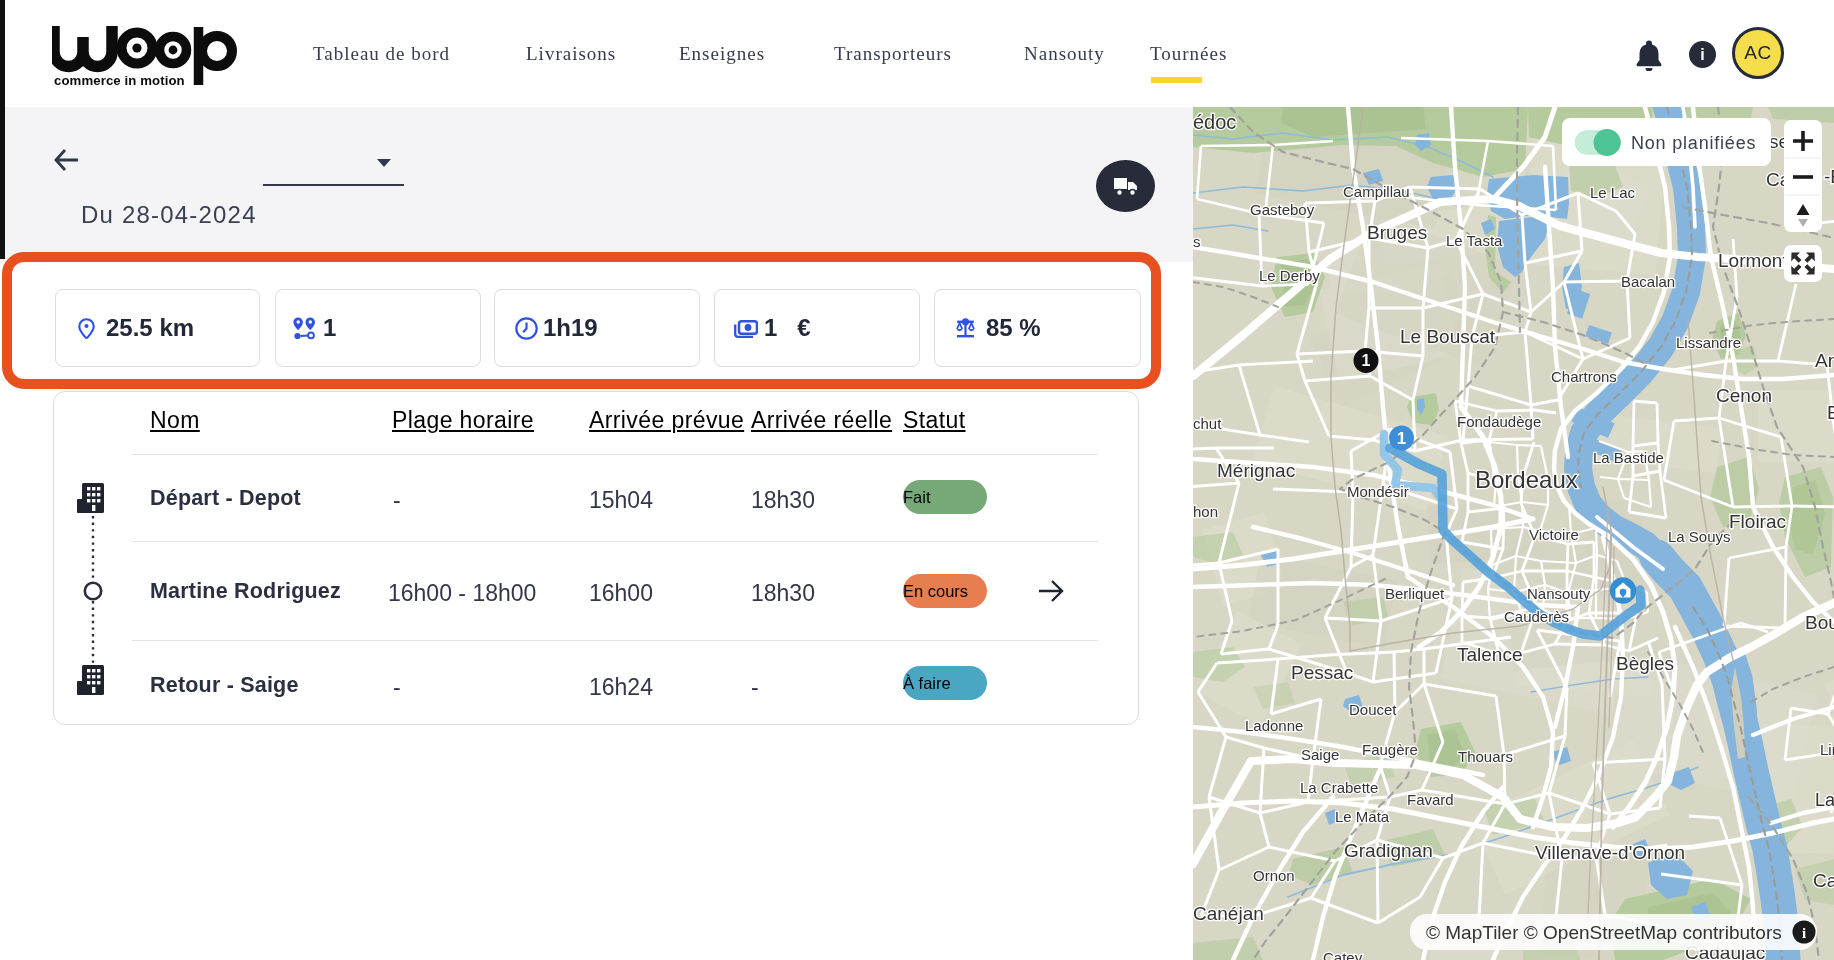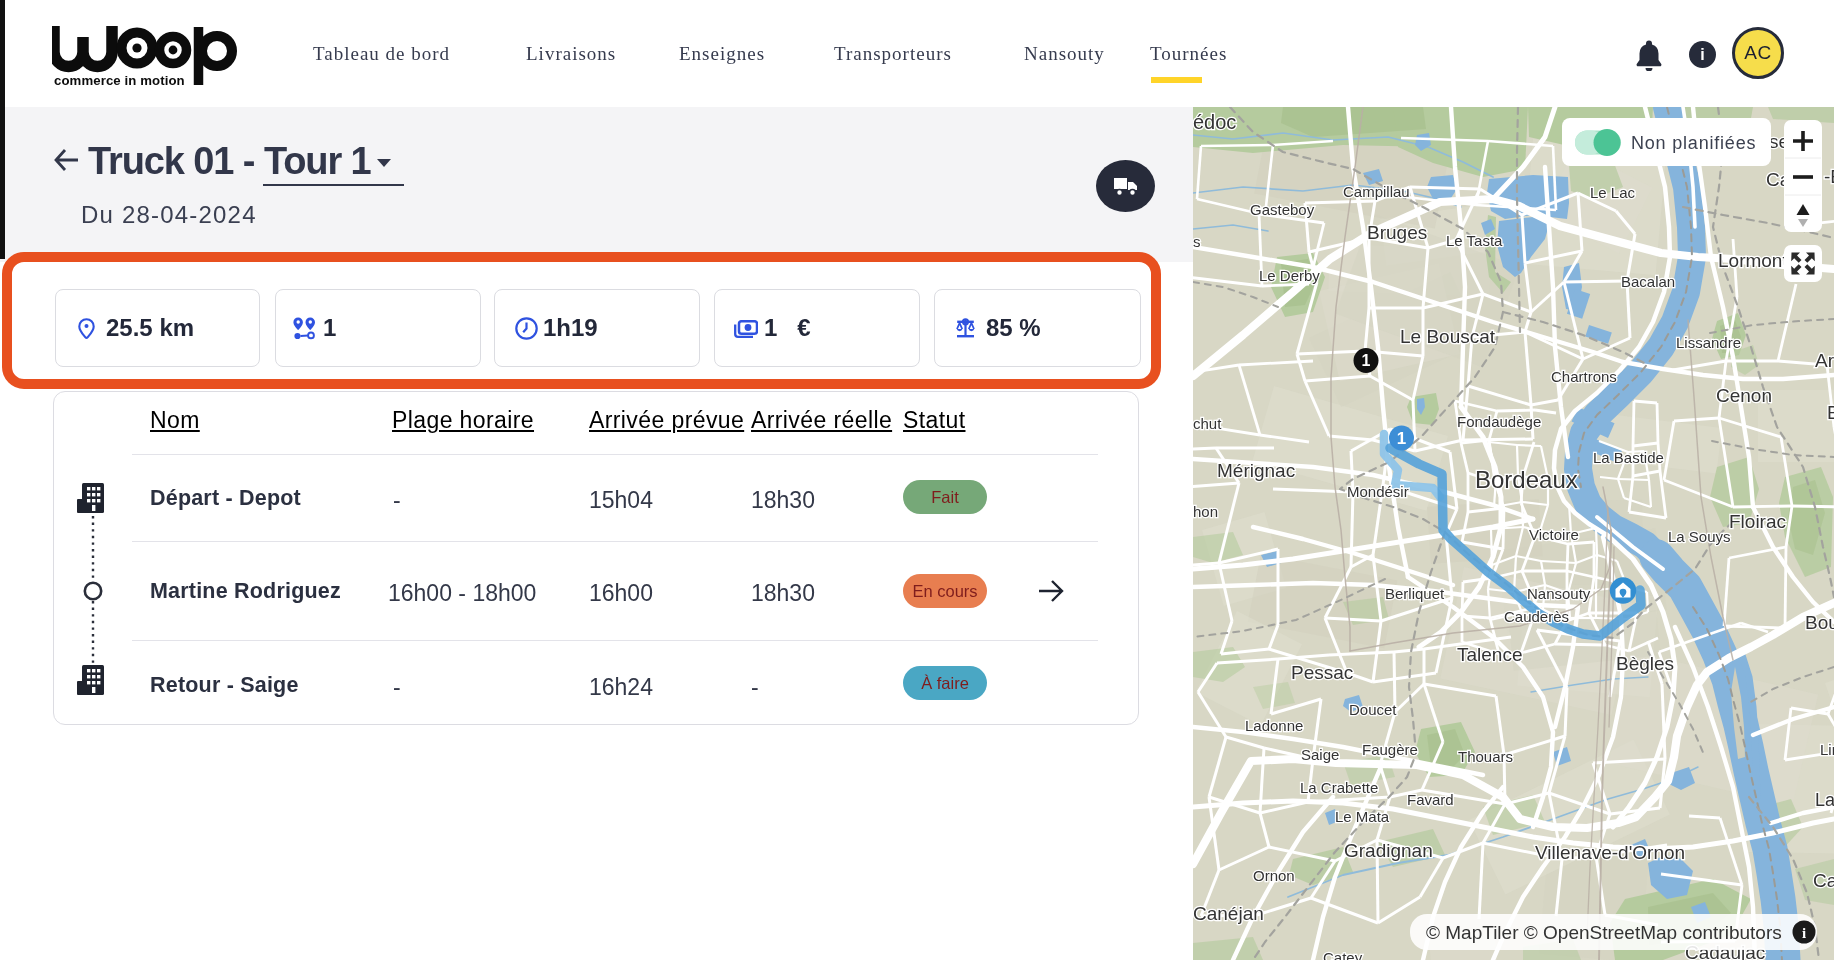--- a/index.html
+++ b/index.html
@@ -27,21 +27,21 @@
 .card { position:absolute; top:289px; height:78px; background:#fff; border:1px solid #dbdce1; border-radius:8px; }
 .cardtxt { position:absolute; top:314px; font-size:24px; font-weight:700; color:#232839; white-space:nowrap; z-index:5; }
 .cardicon { position:absolute; z-index:5; }
 #annot { position:absolute; left:2px; top:252px; width:1159px; height:137px; border:10px solid #e8501f; border-radius:22px; z-index:20; }
 
 #tcard { position:absolute; left:53px; top:391px; width:1086px; height:334px; background:#fff; border:1px solid #dcdce2; border-radius:12px; }
 .th { position:absolute; top:407px; font-size:23px; color:#000000; letter-spacing:0.4px;text-decoration:underline; }
 .sep { position:absolute; left:132px; width:966px; height:1px; background:#e3e3e9; }
 .nm { position:absolute; font-size:21.5px; font-weight:700; color:#2b3040; letter-spacing:0.2px; }
 .tm { position:absolute; font-size:23px; color:#333848; }
-.pill { position:absolute; left:903px; width:84px; height:34px; border-radius:17px; font-size:16.5px; color:#7f1d1d; text-align:center; line-height:34px; }
+.pill { position:absolute; left:903px; width:84px; height:34px; border-radius:17px; font-size:16.5px; color:#000000; text-align:left; line-height:34px; }
 </style>
 </head>
 <body>
 <div id="page">
   <div id="nav"></div>
   <div id="blackstrip"></div>
 
   <svg class="abs" style="left:52px;top:24px" width="186" height="63" viewBox="0 0 186 63">
     <path d="M2 2 L2 28 a 14.5 14.5 0 0 0 29 0 L31 13 L31 28 a 14.5 14.5 0 0 0 29 0 L60 2" fill="none" stroke="#0c0c0c" stroke-width="11.5"></path>
     <circle cx="85" cy="24" r="15.5" fill="none" stroke="#0c0c0c" stroke-width="10"></circle>
@@ -64,21 +64,20 @@
     <path d="M14 1.5 a3 3 0 0 1 3 3 v1 a9.5 9.5 0 0 1 6.5 9 v6.5 l2.6 3.7 a1.6 1.6 0 0 1 -1.3 2.6 H3.2 a1.6 1.6 0 0 1 -1.3 -2.6 L4.5 21 v-6.5 a9.5 9.5 0 0 1 6.5 -9 v-1 a3 3 0 0 1 3 -3 z" fill="#262b3a"></path>
     <path d="M10.5 29 a3.5 3.5 0 0 0 7 0 z" fill="#262b3a"></path>
   </svg>
   <div id="infocirc">i</div>
   <div id="avatar">AC</div>
 
   <div id="header"></div>
   <svg id="backarrow" width="26" height="26" viewBox="0 0 26 26">
       <path d="M12 3 L3 13 L12 23 M3.5 13 L25 13" stroke="#32374a" stroke-width="2.8" fill="none"></path>
     </svg>
-  <div id="title">Truck 01 - <span>Tour 1</span></div>
   <div id="caret"></div>
   <div id="tourunderline"></div>
   <div id="subtitle">Du 28-04-2024</div>
   <div id="truckbtn"></div>
   <svg class="abs" style="left:1113px;top:177px" width="26" height="19" viewBox="0 0 26 19">
     <path d="M1 1 h13 v11 h-13 z" fill="#fff"></path>
     <path d="M15 5 h5 l4 4 v4 h-9 z" fill="#fff"></path>
     <circle cx="6.5" cy="15.5" r="3" fill="#fff" stroke="#272b3a" stroke-width="1.6"></circle>
     <circle cx="19.5" cy="15.5" r="3" fill="#fff" stroke="#272b3a" stroke-width="1.6"></circle>
   </svg>

